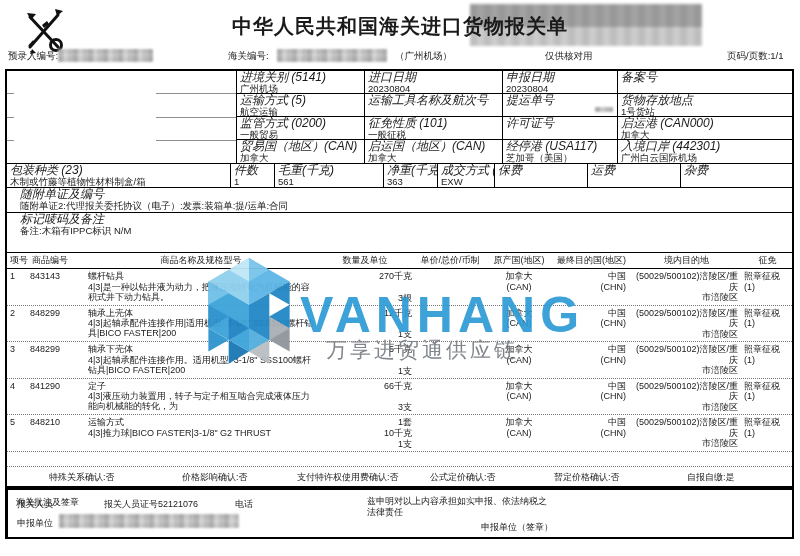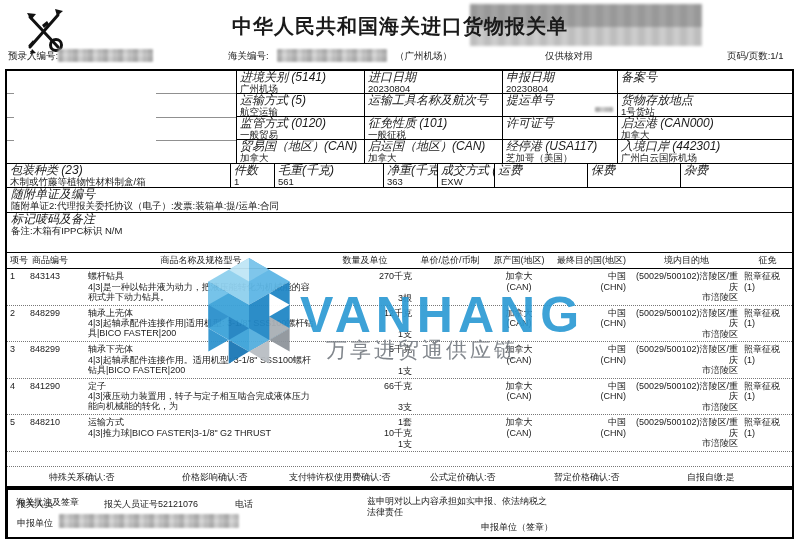--- a/index.html
+++ b/index.html
@@ -27,21 +27,21 @@
   #consignee-col{width:230px;border-right:1px solid #000;box-sizing:border-box;position:relative;}
   .stub{position:absolute;height:1px;background:#909090;}
   #grid-col{flex:1;display:flex;flex-direction:column;}
   .frow{display:grid;grid-template-columns:127px 138px 115px 1fr;height:23px;box-sizing:border-box;}
   .frow.bb{border-bottom:1px solid #000;}
   .fcell{padding:1px 3px;overflow:hidden;}
   .fcell+.fcell{border-left:1px solid #000;}
   #pack-row{display:grid;grid-template-columns:223px 44px 109px 54px 57px 93px 93px 1fr;
             height:24px;border-bottom:1px solid #000;box-sizing:border-box;}
   #pack-row .fcell{padding:1px 3px;}
-  .wide-row{border-bottom:1px solid #000;box-sizing:border-box;padding:1px 4px;}
+  .wide-row{border-bottom:1px solid #000;box-sizing:border-box;padding:1px 13px;}
   #docs-row{height:25px;}
   #marks-row{height:40px;}
   
   .igrid{display:grid;grid-template-columns:22px 58px 228px 100px 70px 68px 77px 113px 1fr;}
   #items-header{height:16px;border-bottom:1px solid #000;box-sizing:border-box;align-items:center;}
   #items-header div{font-size:9px;text-align:center;white-space:nowrap;overflow:visible;}
   #items-header .h-no,#items-header .h-code{text-align:left;padding-left:3px;}
   .irow{border-bottom:1px dotted #777;box-sizing:border-box;}
   .c{padding:2px 1px;font-size:9px;line-height:10.5px;}
   .c-no{padding-left:3px;}
@@ -144,21 +144,21 @@
             <div class="lbl">提运单号</div>
             <div class="blur" style="position:absolute;left:92px;top:13px;width:18px;height:5px;"></div>
             </div>
           <div class="fcell">
             <div class="lbl">货物存放地点</div>
               <div class="val">1号货站</div>
             </div>
         </div>
         <div class="frow bb">
           <div class="fcell">
-            <div class="lbl">监管方式 (0120)</div>
+            <div class="lbl">监管方式 (0200)</div>
               <div class="val">一般贸易</div>
             </div>
           <div class="fcell">
             <div class="lbl">征免性质 (101)</div>
               <div class="val">一般征税</div>
             </div>
           <div class="fcell">
             <div class="lbl">许可证号</div>
               <div class="val"></div>
             </div>
@@ -203,25 +203,25 @@
         </div>
       <div class="fcell">
         <div class="lbl">净重(千克)</div>
           <div class="val">363</div>
         </div>
       <div class="fcell">
         <div class="lbl">成交方式 (7)</div>
           <div class="val">EXW</div>
         </div>
       <div class="fcell">
+        <div class="lbl">保费</div>
+          <div class="val"></div>
+        </div>
+      <div class="fcell">
         <div class="lbl">运费</div>
-          <div class="val"></div>
-        </div>
-      <div class="fcell">
-        <div class="lbl">保费</div>
           <div class="val"></div>
         </div>
       <div class="fcell">
         <div class="lbl">杂费</div>
           <div class="val"></div>
         </div>
     </div>
 
     <div class="wide-row" id="docs-row">
       <div class="lbl">随附单证及编号</div>
@@ -393,21 +393,21 @@
         <div>照章征税</div>
           <div>(1)</div>
         </div>
     </div>
 
     <div id="items-filler"></div>
 
     <div id="confirm-row">
       <span style="left:42px;">特殊关系确认:否</span>
       <span style="left:175px;">价格影响确认:否</span>
-      <span style="left:282px;">支付特许权使用费确认:否</span>
+      <span style="left:290px;">支付特许权使用费确认:否</span>
       <span style="left:423px;">公式定价确认:否</span>
       <span style="left:547px;">暂定价格确认:否</span>
       <span style="left:680px;">自报自缴:是</span>
     </div>
   </div>
 
   <div class="abs" id="bottom-box">
     <div id="bottom-left">
       <div class="btxt" style="left:10px;top:8px;">报关人员</div>
       <div class="btxt" style="left:97px;top:8px;">报关人员证号52121076</div>

